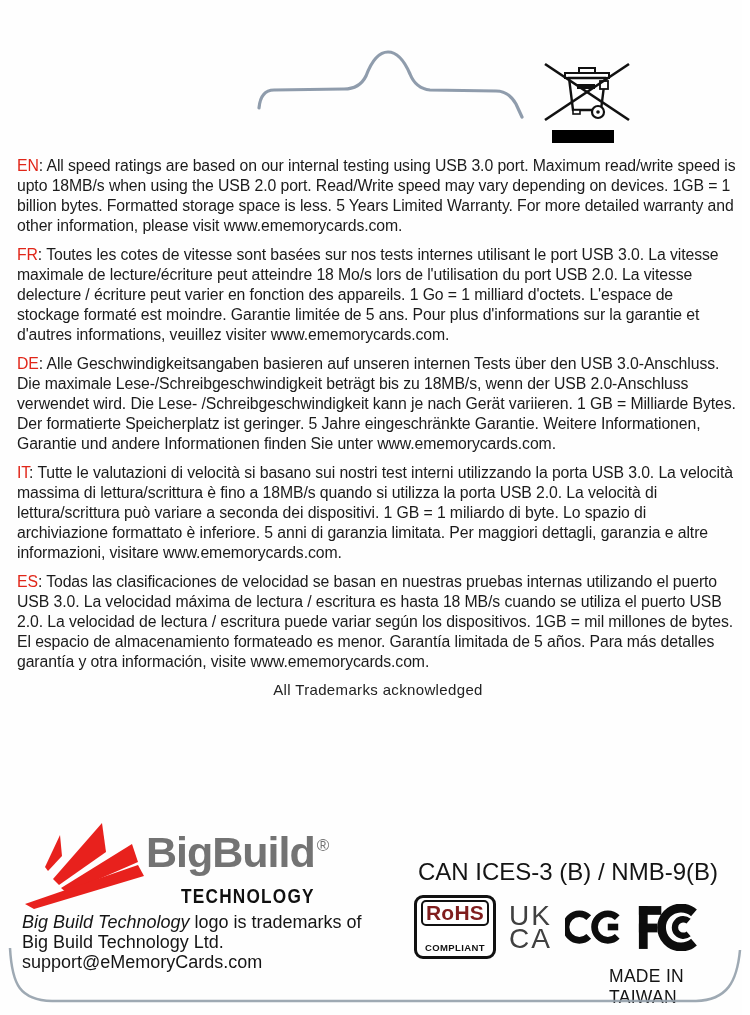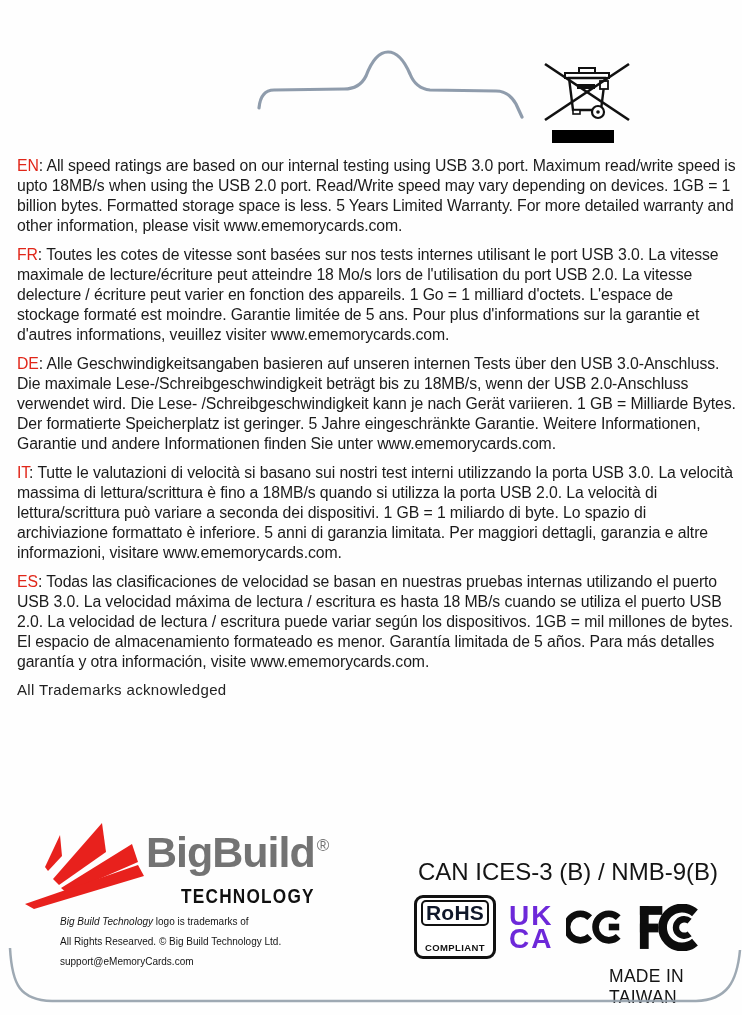--- a/index.html
+++ b/index.html
@@ -9,36 +9,36 @@
   }
   
   .hang-hole{position:absolute;left:240px;top:45px;}
   .weee{position:absolute;left:543px;top:62px;width:92px;}
   .weee-bar{width:62px;height:13px;background:#000;margin:4px 0 0 9px;}
   
   .notices{position:absolute;left:17px;top:156px;width:722px;font-size:15.8px;line-height:20px;letter-spacing:-0.1px;}
   .notice{margin:0 0 9px 0;}
   .lang{color:#e02619;}
   .ntext{white-space:pre-line;}
-  .trademarks{margin-top:4px;font-size:15px;line-height:17.5px;letter-spacing:0.35px;color:#222;}
+  .trademarks{margin-top:4px;font-size:15px;line-height:17.5px;letter-spacing:0.35px;color:#222;text-align:center;}
   
   .logo-mark{position:absolute;left:20px;top:818px;}
   .wordmark{position:absolute;left:146px;top:828px;font-size:43px;font-weight:700;letter-spacing:-1px;color:#737373;}
   .reg{font-size:17px;position:relative;top:-16px;left:2px;font-weight:400;}
   .brand-sub{position:absolute;left:181px;top:884px;font-size:21px;font-weight:700;letter-spacing:1.5px;transform:scaleX(0.82);transform-origin:left top;color:#101010;}
   
-  .legal{position:absolute;left:22px;top:912px;font-size:10px;line-height:20px;color:#151515;margin-left:38px;}
+  .legal{position:absolute;left:22px;top:912px;font-size:18px;line-height:20px;color:#151515;}
   .it{font-style:italic;}
   
   .can-ices{position:absolute;left:418px;top:858px;font-size:24px;color:#141414;}
   .badges{position:absolute;left:414px;top:895px;display:flex;align-items:center;gap:13px;}
   .rohs{border:3px solid #111;border-radius:9px;padding:2px 4px 3px;text-align:center;background:#fff;}
-  .rohs-title{display:inline-block;border:2px solid #111;border-radius:5px;padding:0 3px;font-size:21px;font-weight:700;line-height:1.05;letter-spacing:0.2px;color:#0f172a;}
+  .rohs-title{display:inline-block;border:2px solid #111;border-radius:5px;padding:0 3px;font-size:21px;font-weight:700;line-height:1.05;letter-spacing:0.2px;color:#7f1d1d;}
   .rohs-sub{font-size:9.5px;font-weight:700;letter-spacing:0.4px;margin-top:16px;color:#111;}
-  .ukca{font-weight:700;font-size:28px;line-height:23px;letter-spacing:2px;text-align:center;color:#6d28d9;}
+  .ukca{font-weight:400;font-size:28px;line-height:23px;letter-spacing:2px;text-align:center;color:#404040;}
   .made-in{position:absolute;left:584px;top:966px;font-size:17.5px;letter-spacing:0.3px;color:#141414;margin-left:25px;}
   .card-edge{position:absolute;left:0;top:930px;}
 </style>
 </head>
 <body>
 
 <div class="page">
 
   <svg class="hang-hole" width="300" height="100" viewBox="0 0 300 100">
     <path d="M19,63 C20,52 24,45 34,45 L104,44 C116,44 122,39 126,31 C132,15 140,7 148,7 C156,7 164,15 170,29 C174,39 180,44 190,45 L256,46 C266,46 272,52 276,59 L282,72" fill="none" stroke="#7b8b9d" stroke-width="3.2" stroke-linecap="round" opacity="0.85"></path>
@@ -76,21 +76,21 @@
     <polygon points="25,49 40,17 42,38 28,53" fill="#e8211d"></polygon>
     <polygon points="33,61 82,5 86,34 39,67" fill="#e8211d"></polygon>
     <polygon points="41,70 112,26 118,44 47,75" fill="#e8211d"></polygon>
     <polygon points="5,86 118,47 124,58 14,91" fill="#e8211d"></polygon>
   </svg>
   <div class="wordmark"><span>BigBuild</span><span class="reg">®</span></div>
   <div class="brand-sub">TECHNOLOGY</div>
 
   <div class="legal">
     <div><span class="it">Big Build Technology</span><span> logo is trademarks of</span></div>
-    <div>All Rights Researved. © Big Build Technology Ltd.</div>
+    <div>Big Build Technology Ltd.</div>
     <div>support@eMemoryCards.com</div>
   </div>
 
   <div class="can-ices">CAN ICES-3 (B) / NMB-9(B)</div>
 
   <div class="badges">
     <div class="rohs">
       <span class="rohs-title">RoHS</span>
       <div class="rohs-sub">COMPLIANT</div>
     </div>

